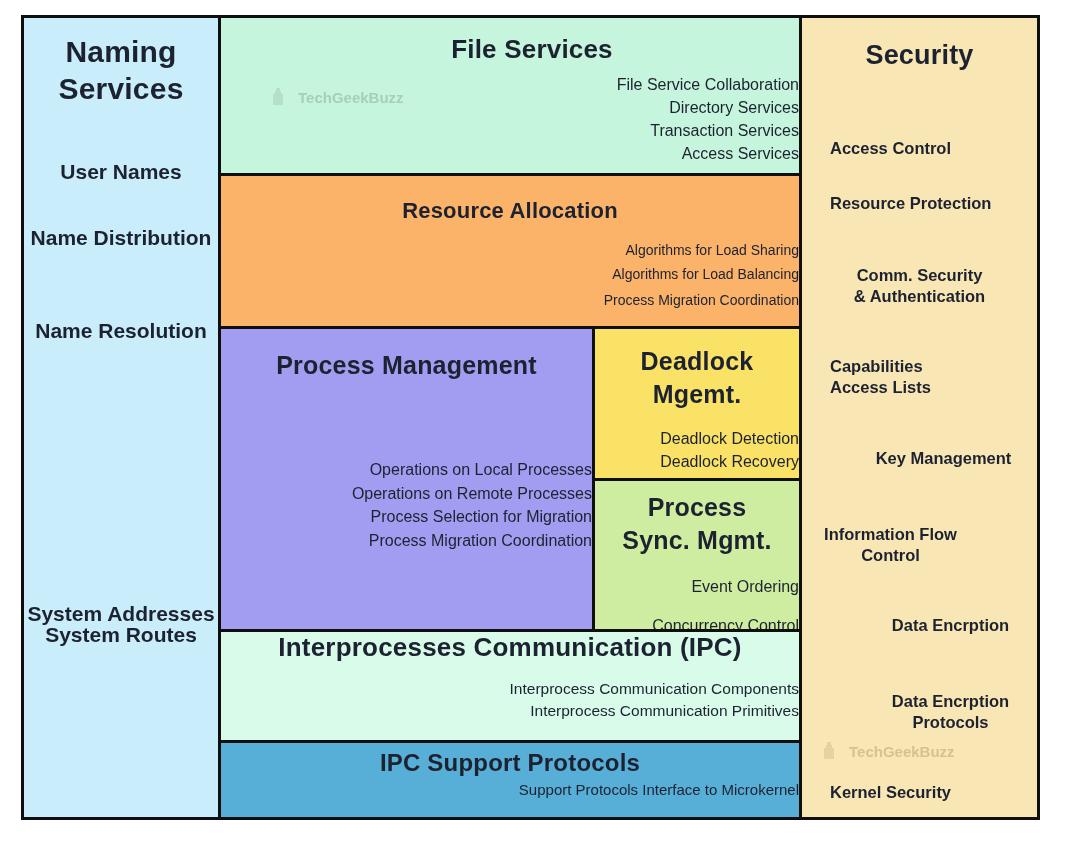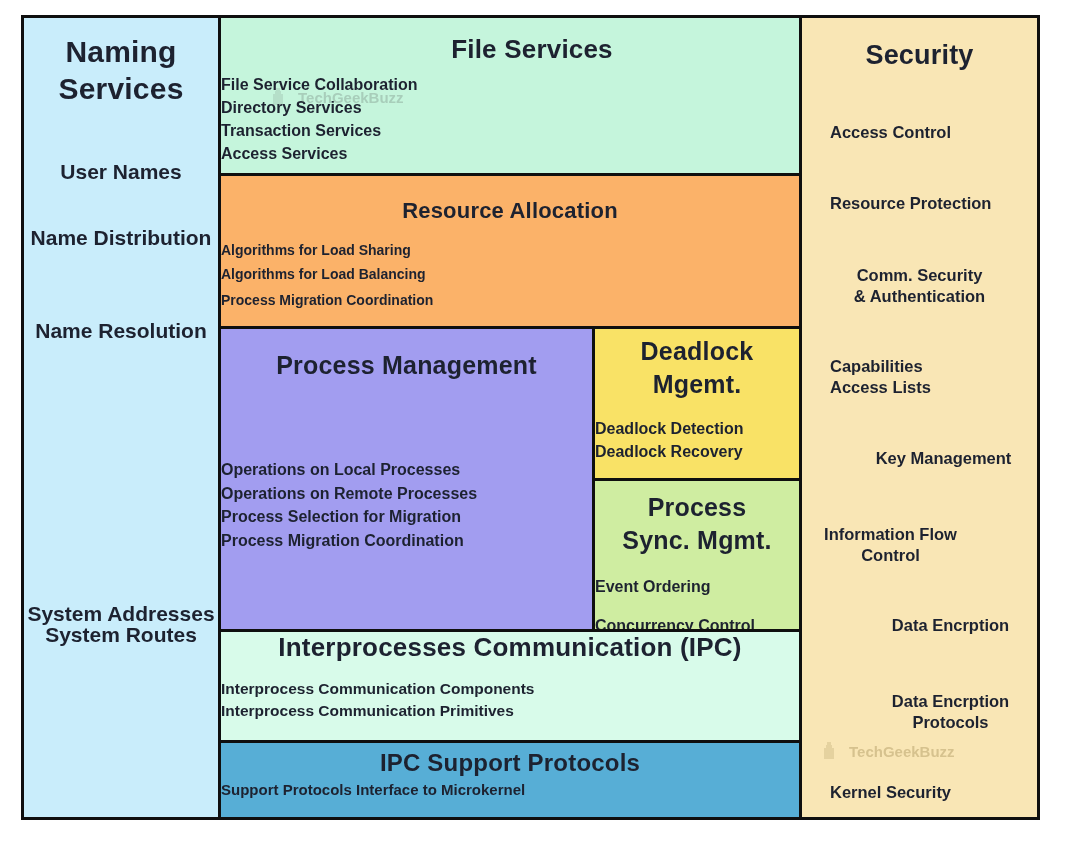--- a/index.html
+++ b/index.html
@@ -24,54 +24,54 @@
   .row-ra{height:150px; background:var(--resource-allocation-bg);}
   .row-pm{height:300px; display:flex; gap:3px;}
   .box-pm{width:371px; background:var(--process-management-bg);}
   .pm-stack{flex:1; display:flex; flex-direction:column; gap:3px;}
   .box-deadlock{height:149px; background:var(--deadlock-bg);}
   .box-sync{flex:1; background:var(--process-sync-bg);}
   .row-ipc{height:108px; background:var(--ipc-bg);}
   .row-ipcsp{flex:1; background:var(--ipc-support-bg);}
   
   .title{font-weight:bold; text-align:center; white-space:pre-line; letter-spacing:.2px;}
-  .items{display:flex; flex-direction:column; align-items:flex-start; font-weight:bold;}
+  .items{display:flex; flex-direction:column; align-items:flex-end; font-weight:normal;margin-left:41px;}
   .items div{white-space:pre-line; text-align:center;}
   
   .nm-title{position:absolute; top:15px; width:100%; font-size:30px; line-height:37px;}
   .nm-item{position:absolute; width:100%; text-align:center; font-size:21px; font-weight:bold;
            line-height:21px; white-space:pre-line;}
   .nm-0{top:143px;} .nm-1{top:209px;} .nm-2{top:302px;} .nm-3{top:585px;}
   
   .fs-title{margin-top:16px; font-size:26px;padding-left:44px;}
   .row-fs .items{margin-top:8px; font-size:16px; line-height:23px;}
   
   .ra-title{margin-top:22px; font-size:22px;}
   .row-ra .items{margin-top:14px; font-size:14px; line-height:24px;}
   .row-ra .items div:last-child{margin-top:2px;}
   
   .pm-title{margin-top:22px; font-size:25px;}
   .box-pm .items{margin-top:78px; font-size:16px; line-height:23.5px;}
   
-  .dl-title{margin-top:6px; font-size:25px; line-height:33px;}
+  .dl-title{margin-top:16px; font-size:25px; line-height:33px;}
   .box-deadlock .items{margin-top:16px; font-size:16px; line-height:23px;}
   
   .ps-title{margin-top:10px; font-size:25px; line-height:33px;}
   .box-sync .items{margin-top:18px; font-size:16px; line-height:23px;gap:16px;}
   
   .ipc-title{font-size:26px;}
   .row-ipc .items{margin-top:15px; font-size:15.5px; line-height:22px;}
   
   .ipcsp-title{margin-top:6px; font-size:24px;}
   .row-ipcsp .items{margin-top:4px; font-size:15px;}
   
   .sec-title{position:absolute; top:22px; width:100%; font-size:27px;}
   .sec-item{position:absolute; font-size:16.5px; font-weight:bold; line-height:21px;
             white-space:pre-line;}
-  .sec-0{top:104px; left:28px;}
+  .sec-0{top:120px; left:28px;}
   .sec-1{top:175px; left:28px;}
   .sec-2{top:247px; left:0; right:0; text-align:center;}
   .sec-3{top:338px; left:28px;}
   .sec-4{top:430px; left:48px; right:0; text-align:center;}
   .sec-5{top:506px; left:0; right:58px; text-align:center;}
   .sec-6{top:597px; left:62px; right:0; text-align:center;}
   .sec-7{top:673px; left:62px; right:0; text-align:center;}
   .sec-8{top:764px; left:28px;}
   
   .wm{position:absolute; display:flex; align-items:center; gap:9px; font-weight:bold;

